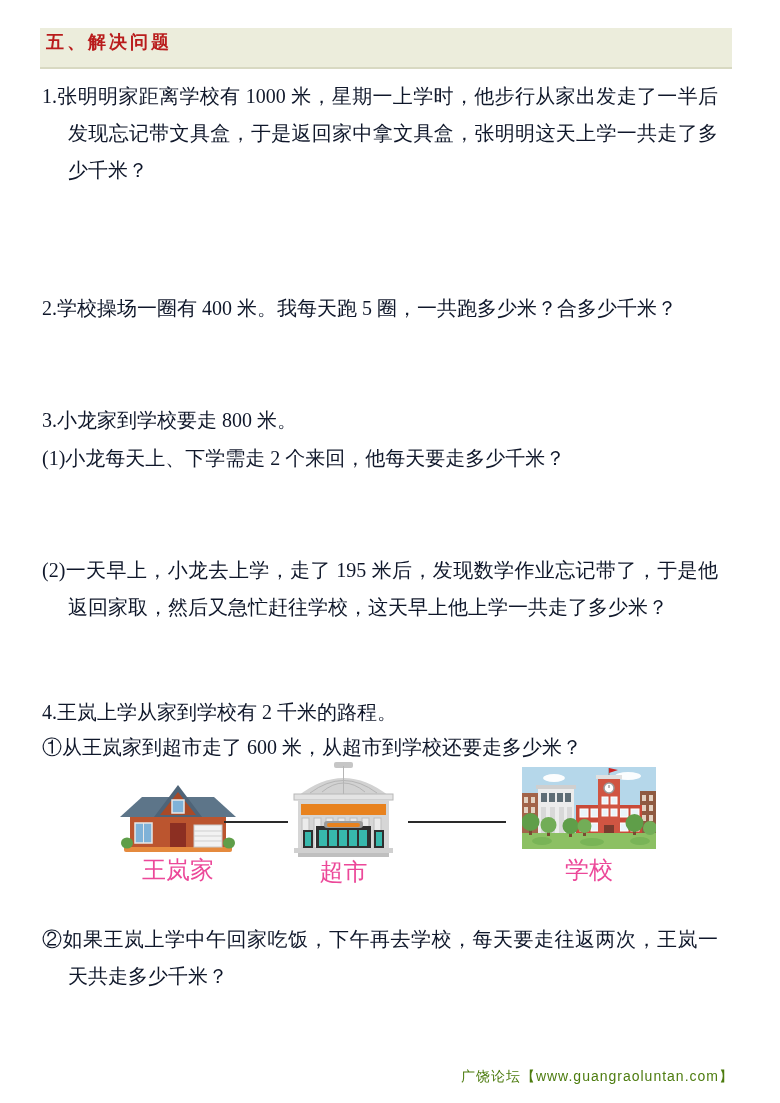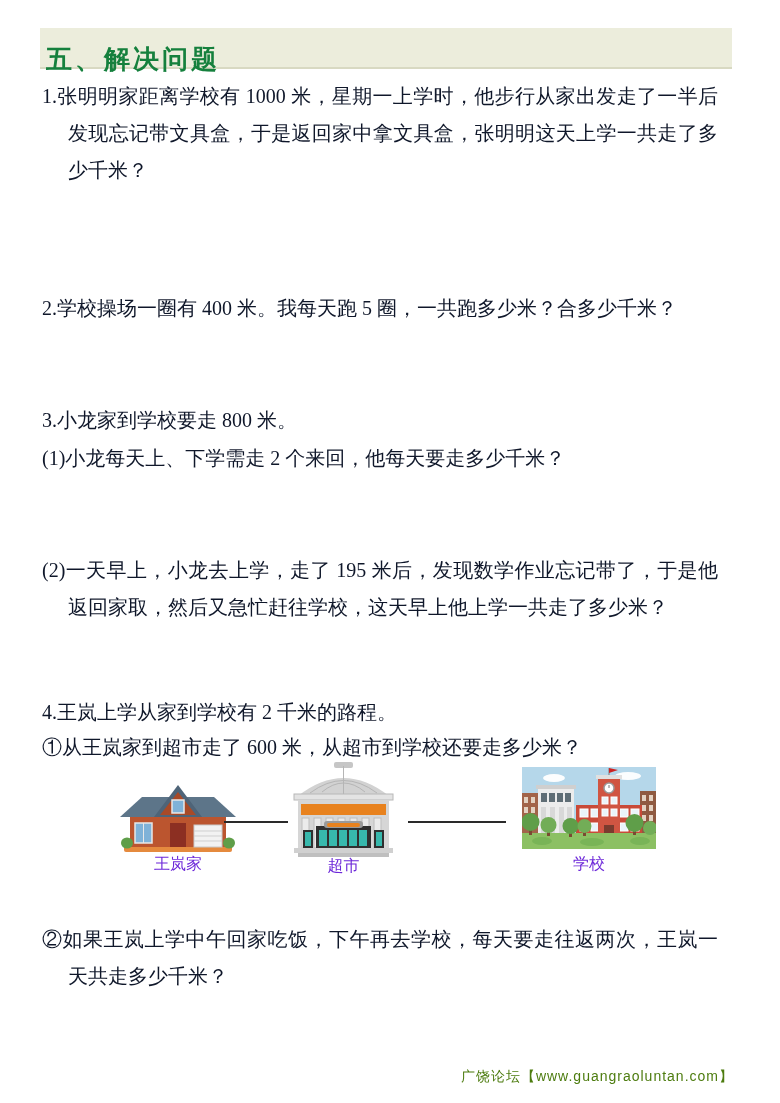--- a/index.html
+++ b/index.html
@@ -6,33 +6,33 @@
   .sheet {
     position:relative; width:780px; height:1103px; background:#ffffff;
     font-family:"Liberation Serif","DejaVu Serif",serif; color:#151515;
     overflow:hidden;
   }
   .header-bar {
     position:absolute; left:40px; top:28px; width:692px; height:39px;
     background:#eceddc; border-bottom:2px solid #d8d9c2;
   }
   .header-title {
-    position:absolute; left:6px; top:14px;
-    font-size:26px; font-weight:bold; letter-spacing:3px; color:#15803d;
+    position:absolute; left:6px; top:2px;
+    font-size:18px; font-weight:bold; letter-spacing:3px; color:#b91c1c;
     font-family:"Liberation Serif","DejaVu Serif",serif;
   }
   .para {
     position:absolute; left:42px; width:650px;
     font-size:20px; line-height:37px; color:#0f172a;
     text-align:justify; text-justify:inter-ideograph;
   }
   .hang { padding-left:26px; text-indent:-26px; }
   .diagram { position:absolute; left:0; top:0; width:780px; height:1103px; pointer-events:none; }
   .building { position:absolute; }
-  .b-label { position:absolute; font-size:16px; text-align:center; color:#6d28d9; }
+  .b-label { position:absolute; font-size:24px; text-align:center; color:#ec4899; }
   .conn { position:absolute; height:2px; background:#2a2a2a; top:821px; }
   .footer-page {
     position:absolute; left:0; top:1063px; width:780px; text-align:center;
     font-size:17px; color:#222;
   }
   .footer-mark {
     position:absolute; right:46px; top:1068px;
     font-size:14px; letter-spacing:1px; color:#4d7c0f;
     font-family:"Liberation Sans","DejaVu Sans",sans-serif;
   }

